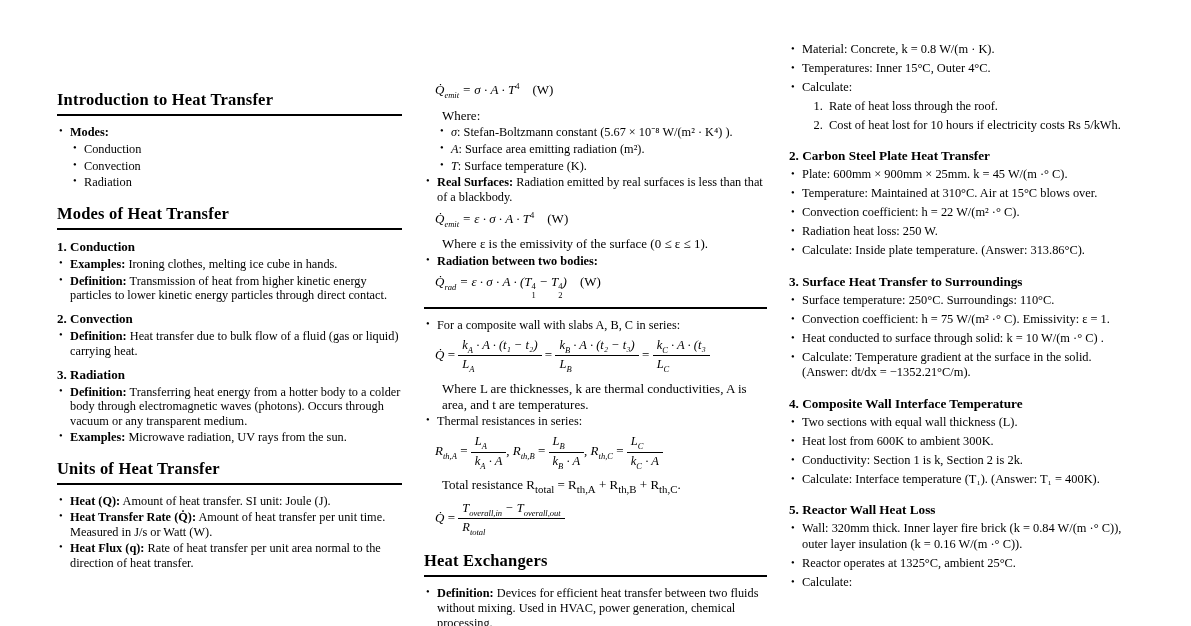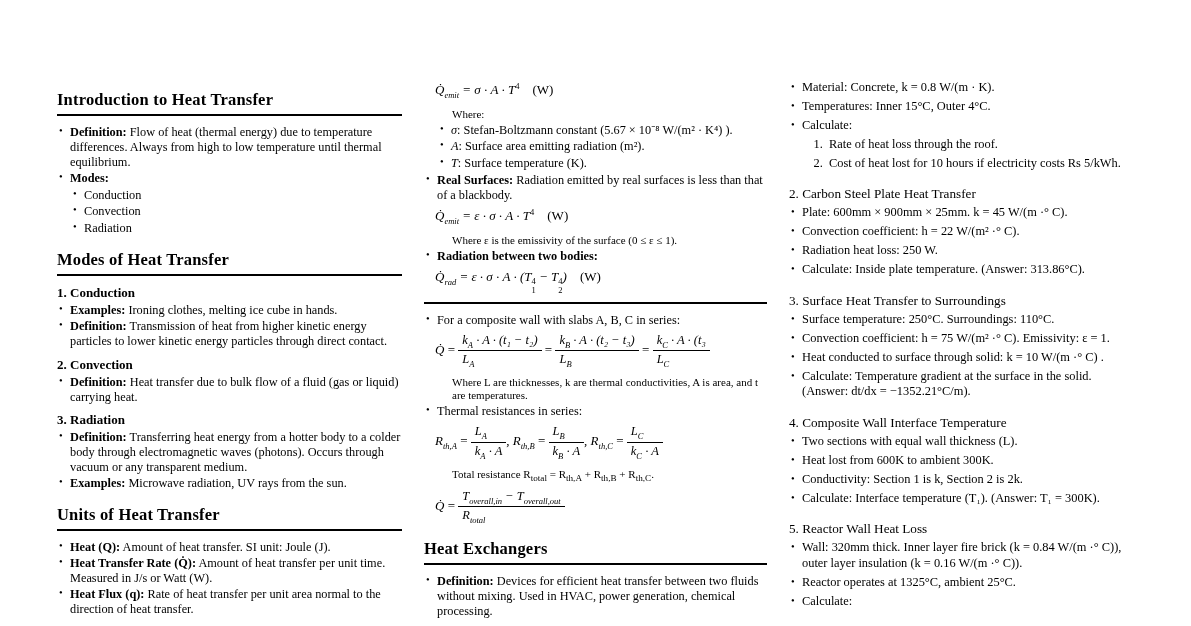--- a/index.html
+++ b/index.html
@@ -3,61 +3,60 @@
 <meta charset="utf-8">
 <style>
   *{box-sizing:border-box}
   html,body{margin:0;padding:0}
   body{width:1191px;height:626px;overflow:hidden;background:#ffffff;color:#000;
        font-family:"Liberation Serif",serif}
   .cols{display:flex;gap:22px;padding:0 56px 0 57px;width:1191px;height:626px;overflow:hidden}
   .col{flex:0 0 345px;max-width:345px}
   #col-left{padding-top:91px}
   #col-mid{flex:0 0 343px;max-width:343px;padding-top:76px}
-  #col-right{padding-top:78px}
+  #col-right{padding-top:40px}
 
   .h{font-size:16.5px;font-weight:700;line-height:1.1;margin:15px 0 0;letter-spacing:.2px}
   .mt0{margin-top:0}
   .rule{border-bottom:2px solid #000;margin:5px 0 9px}
 
   .sh{font-size:13px;font-weight:700;margin:8px 0 2px}
   .lead{font-weight:700}
 
   .b{position:relative;padding-left:13px;font-size:12.3px;line-height:1.2;margin:1.5px 0}
   .b::before{content:"\2022";position:absolute;left:2px;top:0;font-size:10.5px}
   .sb{position:relative;padding-left:12px;margin:2px 0 2px 15px;font-size:12.3px;line-height:1.2}
   .sb::before{content:"\2022";position:absolute;left:1px;top:0;font-size:10.5px}
-  .plain{font-size:11px;line-height:1.2;margin:2px 0 2px 28px}
+  .plain{font-size:13px;line-height:1.2;margin:2px 0 2px 18px}
 
   .math{font-size:13px;line-height:1.25;margin:5px 0 7px 11px;font-style:italic;white-space:pre-wrap}
   .math .rm{font-style:normal}
   .math sub{font-size:8.5px}
   .math sup{font-size:8.5px;font-style:normal}
   .frac{display:inline-block;vertical-align:middle;line-height:1.2;font-size:12.5px}
   .frac .num{display:block;border-bottom:1px solid #000;padding:0 4px 1px}
   .frac .den{display:block;padding:1px 4px 0}
   .ss{display:inline-flex;flex-direction:column;line-height:1;font-size:8.5px;row-gap:1px;
       vertical-align:-3px;font-style:normal;text-align:left}
   .clip{white-space:nowrap;overflow:hidden;max-width:332px}
 
-  .rh{font-size:13.2px;font-weight:400;margin:15px 0 3px}
+  .rh{font-size:13.2px;font-weight:700;margin:15px 0 3px}
   .rb{font-size:12.4px;line-height:1.25;margin-bottom:3.5px}
   ol.nl{margin:1px 0 4px;padding-left:37px;font-size:12.4px;line-height:1.25}
   ol.nl li{margin-bottom:3.5px;padding-left:3px}
 </style>
 </head>
 <body>
 
 <div class="cols">
 
   <div class="col" id="col-left">
     <div class="h mt0">Introduction to Heat Transfer</div>
     <div class="rule"></div>
 
-    <div class="b"><span class="lead">Definition:</span><span> Flow of heat (thermal energy) due to temperature differences. Always from high to low temperature until thermal equilibrium.</span></div>
     <div class="b"><span class="lead">Modes:</span></div>
     <div class="sb">Conduction</div>
     <div class="sb">Convection</div>
     <div class="sb">Radiation</div>
 
     <div class="h">Modes of Heat Transfer</div>
     <div class="rule"></div>
 
     <div class="sh">1. Conduction</div>
     <div class="b"><span class="lead">Examples:</span><span> Ironing clothes, melting ice cube in hands.</span></div>
@@ -123,35 +122,36 @@
     <div class="b rb">Material: Concrete, k = 0.8 W/(m · K).</div>
     <div class="b rb">Temperatures: Inner 15°C, Outer 4°C.</div>
     <div class="b rb">Calculate:</div>
     <ol class="nl">
       <li>Rate of heat loss through the roof.</li>
       <li>Cost of heat lost for 10 hours if electricity costs Rs 5/kWh.</li>
     </ol>
 
     <div class="rh">2. Carbon Steel Plate Heat Transfer</div>
     <div class="b rb">Plate: 600mm × 900mm × 25mm. k = 45 W/(m ·° C).</div>
+    <div class="b rb">Temperature: Maintained at 310°C. Air at 15°C blows over.</div>
     <div class="b rb">Convection coefficient: h = 22 W/(m² ·° C).</div>
     <div class="b rb">Radiation heat loss: 250 W.</div>
     <div class="b rb">Calculate: Inside plate temperature. (Answer: 313.86°C).</div>
 
     <div class="rh">3. Surface Heat Transfer to Surroundings</div>
     <div class="b rb">Surface temperature: 250°C. Surroundings: 110°C.</div>
     <div class="b rb">Convection coefficient: h = 75 W/(m² ·° C). Emissivity: ε = 1.</div>
     <div class="b rb">Heat conducted to surface through solid: k = 10 W/(m ·° C) .</div>
     <div class="b rb">Calculate: Temperature gradient at the surface in the solid. (Answer: dt/dx = −1352.21°C/m).</div>
 
     <div class="rh">4. Composite Wall Interface Temperature</div>
     <div class="b rb">Two sections with equal wall thickness (L).</div>
     <div class="b rb">Heat lost from 600K to ambient 300K.</div>
     <div class="b rb">Conductivity: Section 1 is k, Section 2 is 2k.</div>
-    <div class="b rb">Calculate: Interface temperature (T₁). (Answer: T₁ = 300K).</div>
+    <div class="b rb">Calculate: Interface temperature (T₁). (Answer: T₁ = 400K).</div>
 
     <div class="rh">5. Reactor Wall Heat Loss</div>
     <div class="b rb">Wall: 320mm thick. Inner layer fire brick (k = 0.84 W/(m ·° C)), outer layer insulation (k = 0.16 W/(m ·° C)).</div>
     <div class="b rb">Reactor operates at 1325°C, ambient 25°C.</div>
     <div class="b rb">Calculate:</div>
   </div>
 
 </div>
 
 </body></html>

